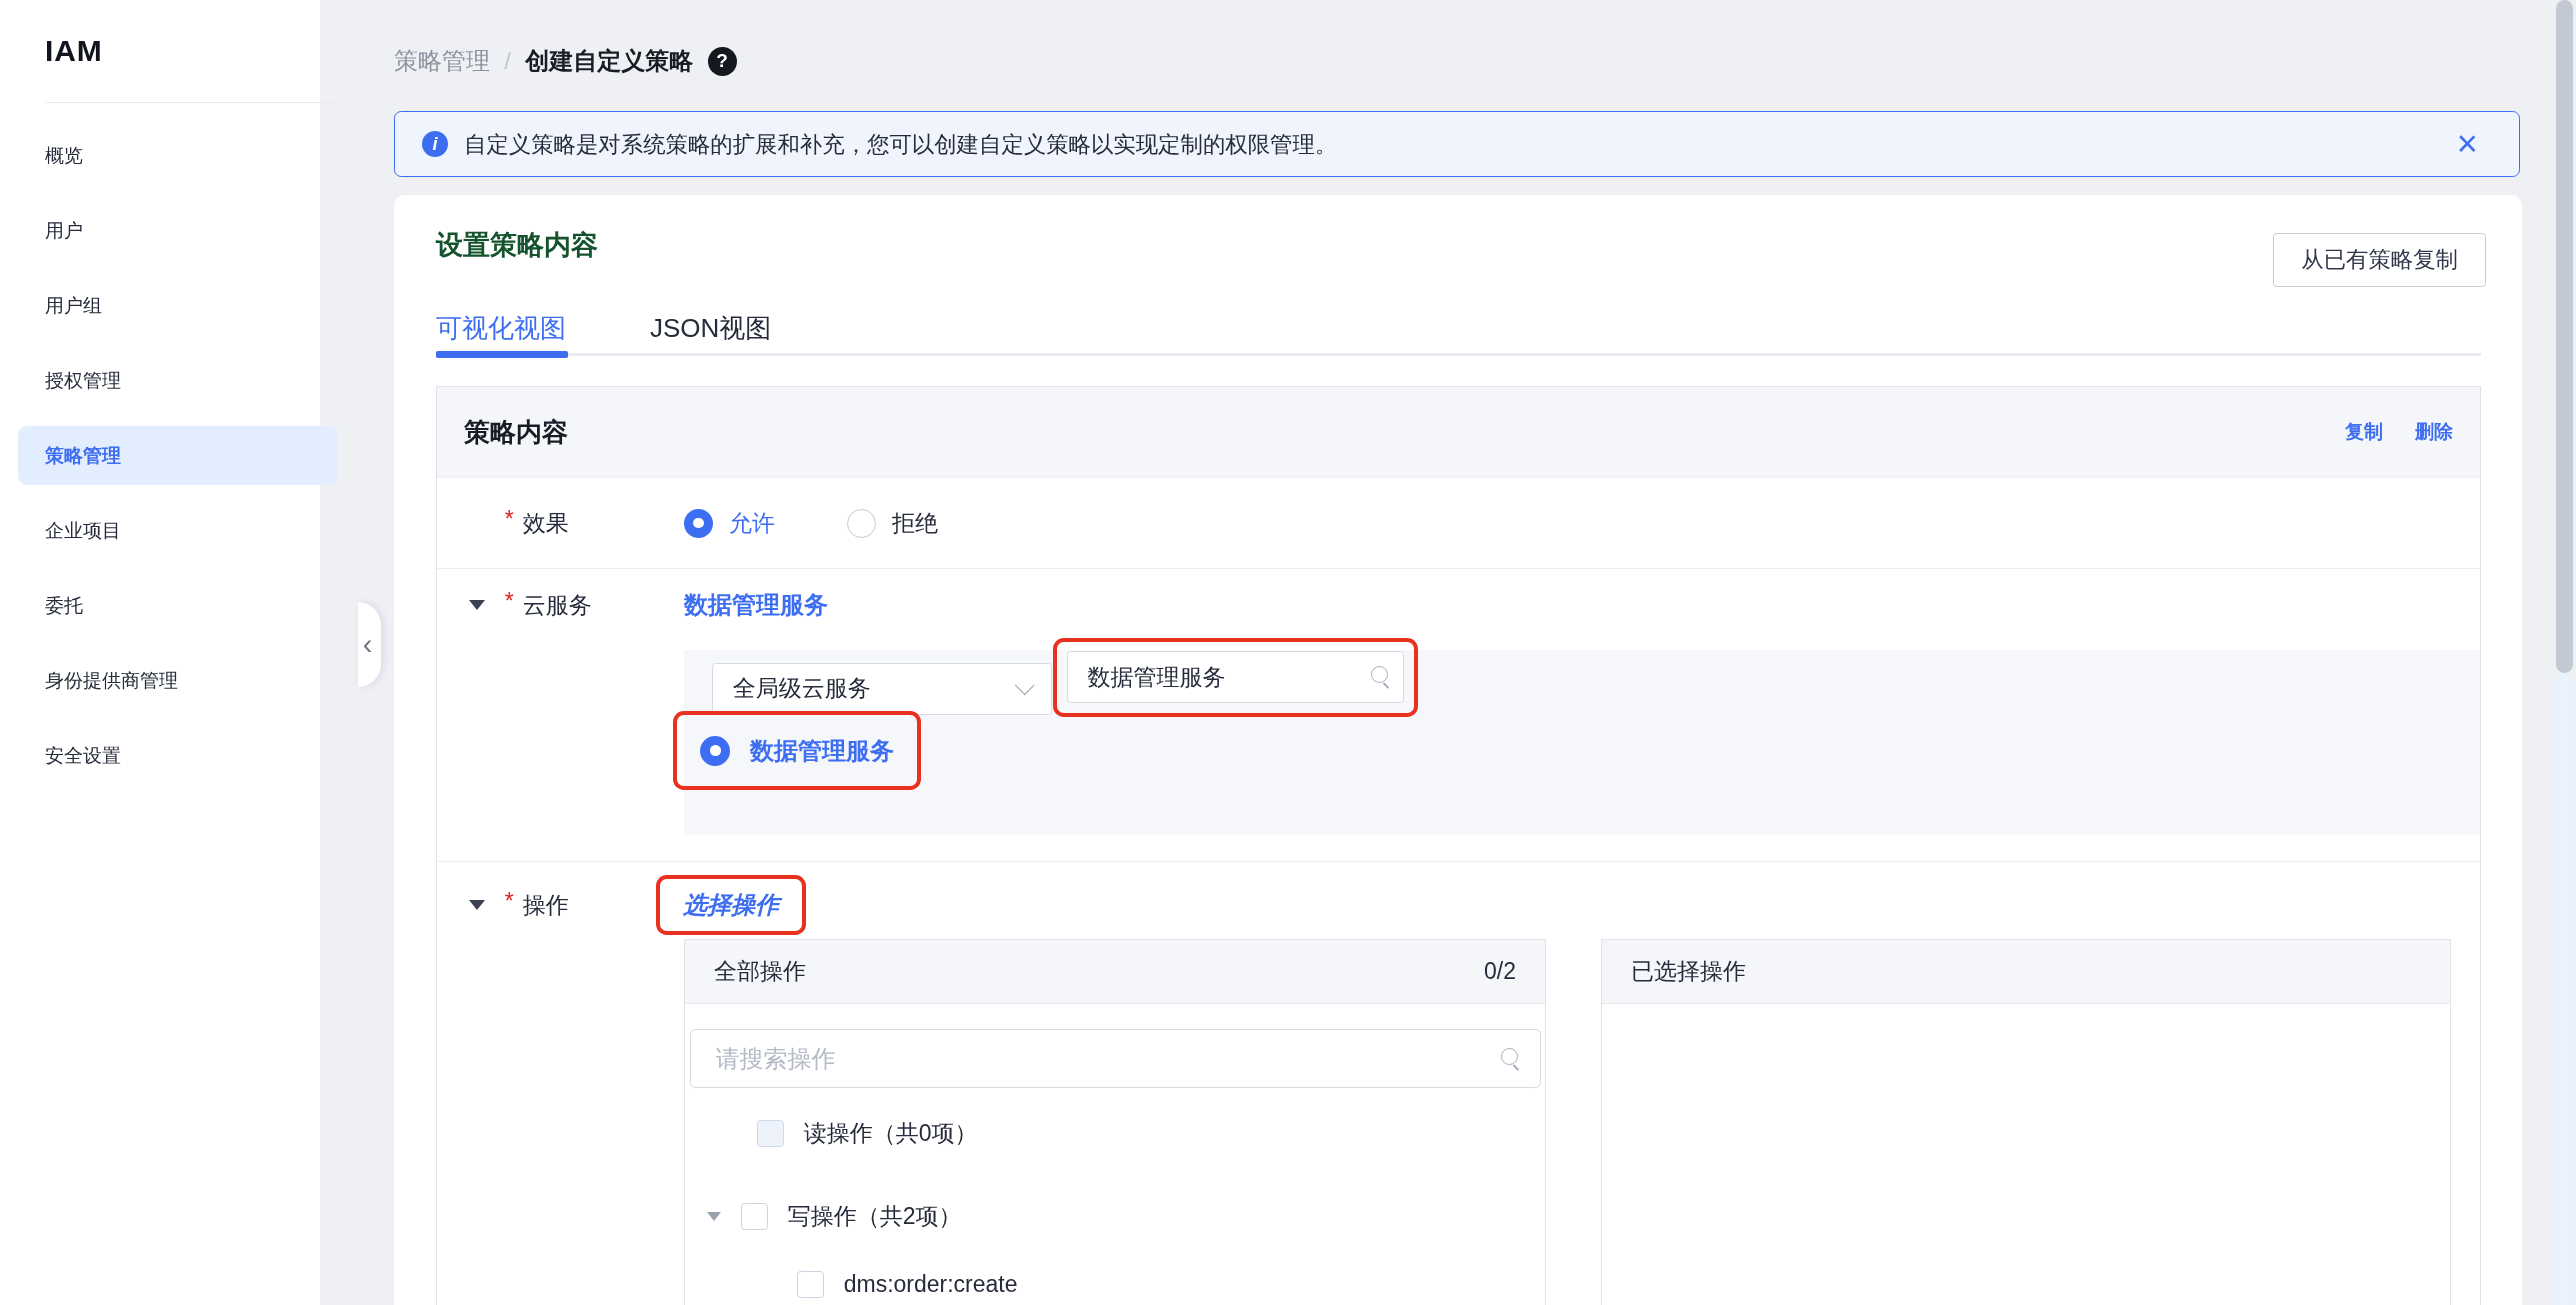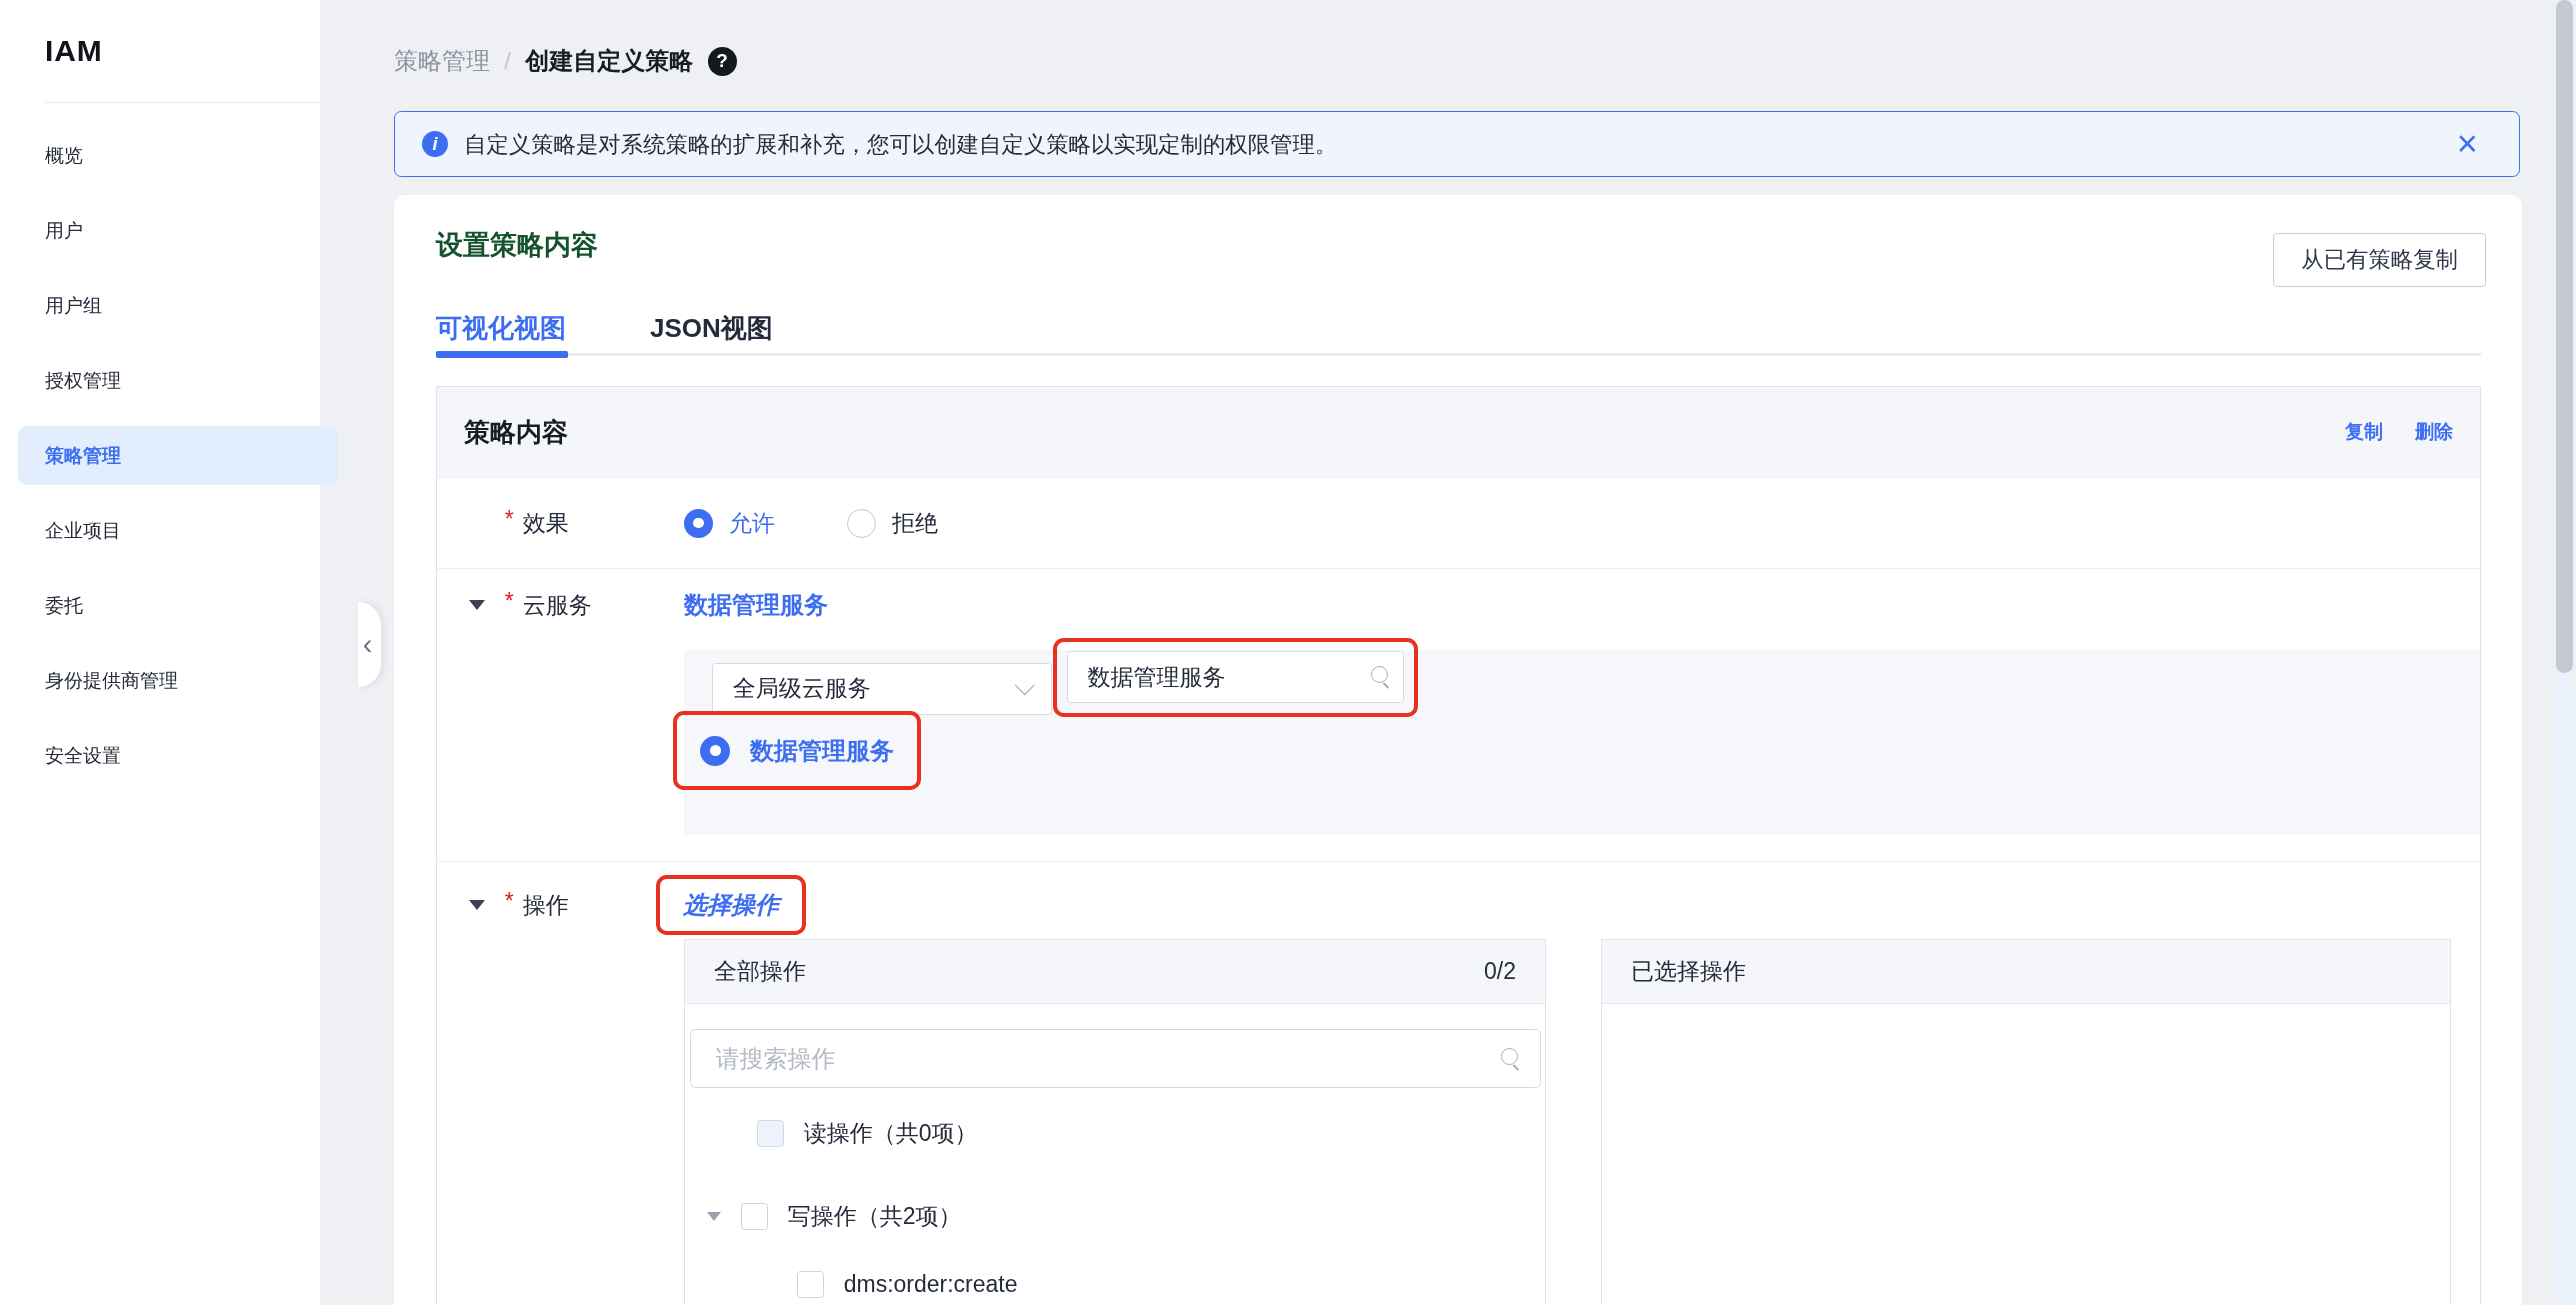--- a/index.html
+++ b/index.html
@@ -26,21 +26,21 @@
   
   .banner{position:absolute;left:394px;top:111px;width:2126px;height:66px;box-sizing:border-box;background:#f0f4fd;border:1.8px solid #3d6ef2;border-radius:7.2px;display:flex;align-items:center;padding:0 27px;}
   .info-icon{flex:none;width:26px;height:26px;border-radius:50%;background:#3d6ef2;color:#fff;font-size:18px;font-weight:700;font-style:italic;display:flex;align-items:center;justify-content:center;}
   .banner-text{margin-left:16px;font-size:22.4px;color:#252b3a;}
   .banner-close{margin-left:auto;margin-right:14.3px;color:#3d6ef2;font-size:36px;font-weight:300;line-height:1;cursor:pointer;}
 
   
   .card{position:absolute;left:394px;top:195px;width:2128px;height:1110px;background:#ffffff;border-radius:10.7px 10.7px 0 0;}
   .card-title{position:absolute;left:42px;top:32px;font-size:27px;font-weight:700;color:#14532d;}
   .copy-policy-btn{position:absolute;right:36px;top:38px;height:54px;box-sizing:border-box;padding:0 27px;border:0.9px solid #c6ccd7;border-radius:3.6px;background:#fff;font-size:22.4px;color:#30374a;line-height:52px;cursor:pointer;}
-  .tabs{position:absolute;left:42px;top:117px;display:flex;gap:84px;font-size:26px;font-weight:700;}
+  .tabs{position:absolute;left:42px;top:117px;display:flex;gap:84px;font-size:26px;font-weight:400;}
   .tab{cursor:pointer;color:#252b3a;line-height:32px;}
   .tab.active{color:#3d6ef2;}
   .tab-track{position:absolute;left:42px;right:41px;top:158px;height:2.7px;background:#e9ebf0;}
   .tab-ink{position:absolute;left:0;top:-1.8px;width:132px;height:6.3px;background:#3d6ef2;border-radius:1.8px;}
 
   
   .policy-box{position:absolute;left:42px;right:41px;top:191px;height:985px;border:0.9px solid #e0e4ea;box-sizing:border-box;background:#fff;}
   .pheader{height:90px;background:#f4f6fa;display:flex;align-items:center;padding:0 27px;}
   .pheader-title{font-size:26px;font-weight:700;color:#181c25;}
   .pheader-links{margin-left:auto;display:flex;gap:32px;font-size:19px;font-weight:600;color:#3d6ef2;}

